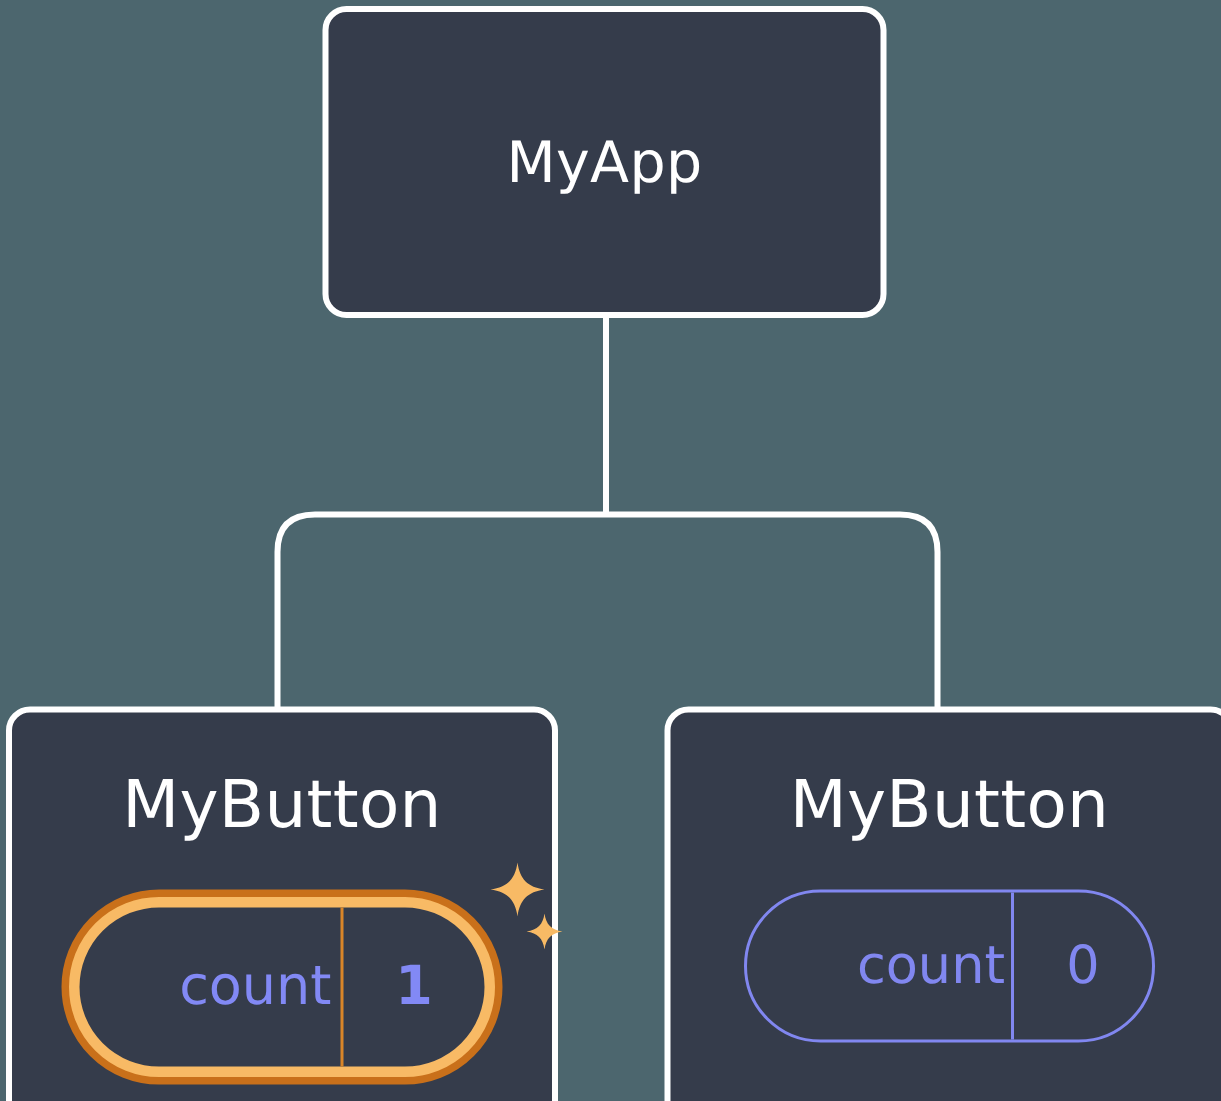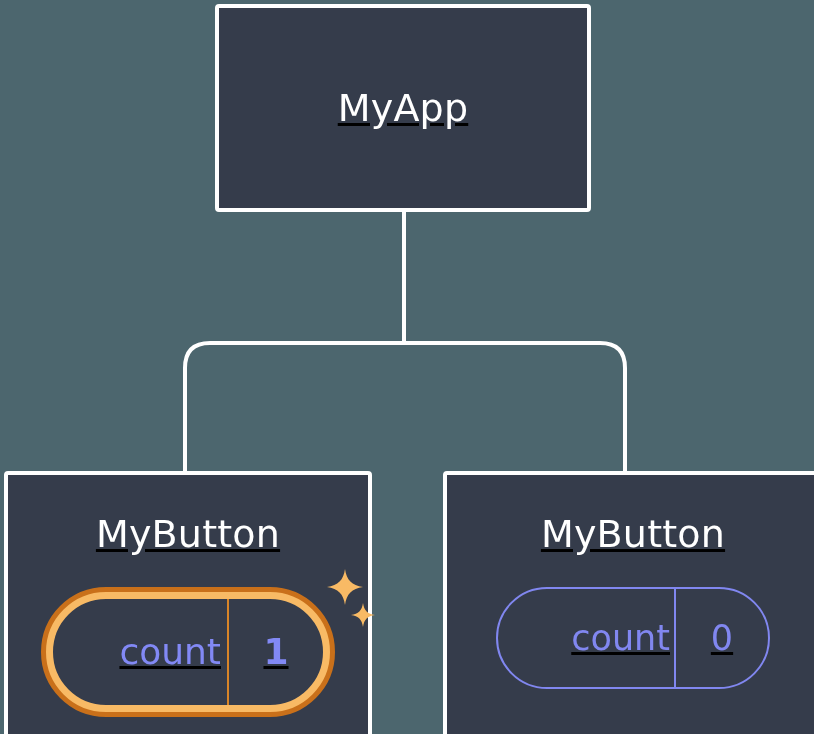--- a/index.html
+++ b/index.html
@@ -27,25 +27,24 @@
     width: 814px;
     height: 734px;
   }
 
   
   .node {
     position: absolute;
     box-sizing: border-box;
     background: #353c4b;
     border: 4px solid #ffffff;
-    border-radius: 4px;
+    border-radius: 16px;
     display: flex;
     flex-direction: column;
     align-items: center;
-    text-decoration: underline;
   }
   .node-root {
     left: 215px;
     top: 4px;
     width: 376px;
     height: 208px;
     justify-content: center;
   }
   .node-child-left {
     left: 4px;
@@ -64,21 +63,21 @@
 
   .node-title {
     color: #ffffff;
     font-weight: 400;
     letter-spacing: 0.2px;
     white-space: nowrap;
     line-height: 1;
   }
   .node-root .node-title { font-size: 38px; }
   .node-child-left .node-title,
-  .node-child-right .node-title { font-size: 38px; }
+  .node-child-right .node-title { font-size: 44px; }
 
   
   .pill-wrap {
     position: relative;
     margin-top: 34px;
     display: flex;
     align-items: center;
     justify-content: center;
   }
 

